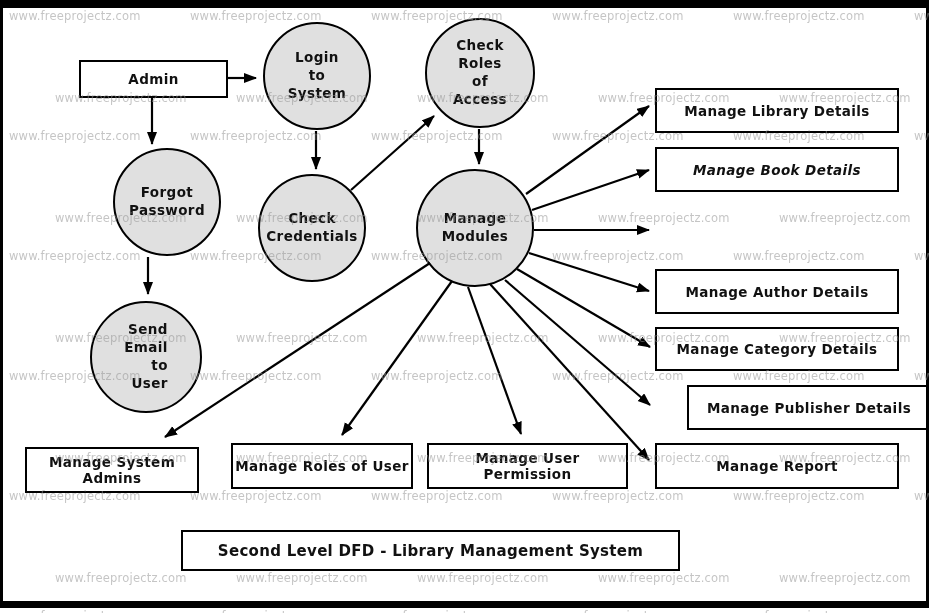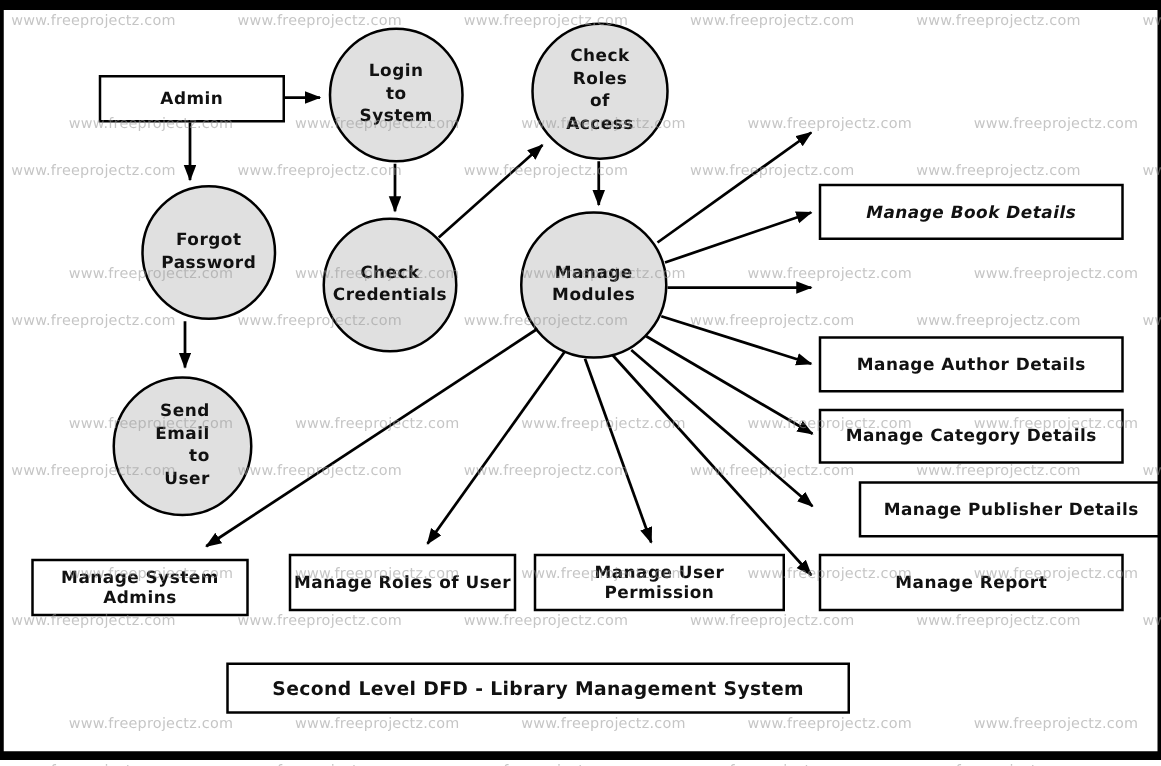--- a/index.html
+++ b/index.html
@@ -85,20 +85,23 @@
     <span class="lbl">Manage
 Modules</span>
   </div>
   <div class="shape proc" style="left:90px;top:301px;width:112px;height:112px;text-align:right;">
     <span class="lbl">Send
 Email
 to
 User</span>
   </div>
 
+  <div class="shape store" style="left:655px;top:88px;width:244px;height:45px;">
+    <span class="lbl">Manage Library Details</span>
+  </div>
   <div class="shape store" style="left:655px;top:147px;width:244px;height:45px;font-style:italic;">
     <span class="lbl">Manage Book Details</span>
   </div>
   <div class="shape store" style="left:655px;top:269px;width:244px;height:45px;">
     <span class="lbl">Manage Author Details</span>
   </div>
   <div class="shape store" style="left:655px;top:327px;width:244px;height:44px;">
     <span class="lbl">Manage Category Details</span>
   </div>
   <div class="shape store" style="left:655px;top:385px;width:244px;height:45px;margin-left:32px;">

